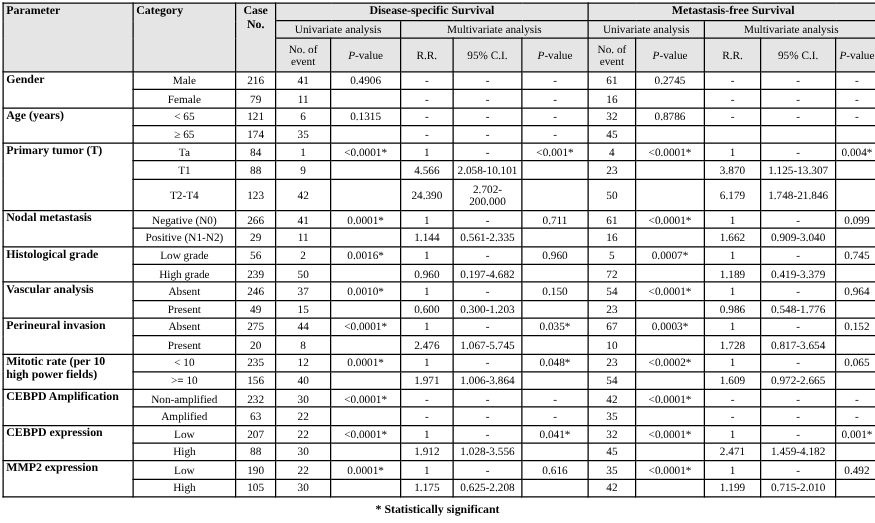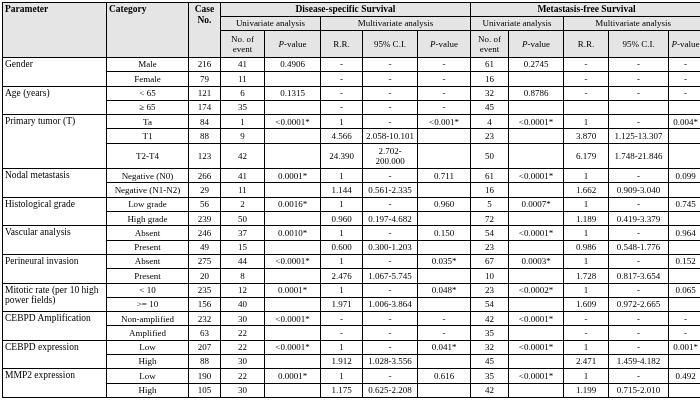--- a/index.html
+++ b/index.html
@@ -46,21 +46,21 @@
   th.group {
     font-weight: bold;
     font-size: 9.5px;
     vertical-align: middle;
   }
   .p-ital { font-style: italic; }
   tr.hr1 { height: 14px; }
   tr.hr2 { height: 14px; }
   tr.hr3 { height: 27px; }
   td.param {
-    font-weight: normal;
+    font-weight: bold;
     vertical-align: top;
     text-align: left;
     font-size: 9.5px;
   }
   td.cat { text-align: center; }
   td.num { text-align: center; }
   td.sig { font-weight: normal; }
   .footnote {
     height: 19px;
     display: flex;
@@ -228,21 +228,21 @@
           <td class="num">1</td>
           <td class="num">-</td>
           <td class="num">0.711</td>
           <td class="num">61</td>
           <td class="num sig">&lt;0.0001*</td>
           <td class="num">1</td>
           <td class="num">-</td>
           <td class="num">0.099</td>
         </tr>
         <tr>
-          <td class="cat">Negative (N1-N2)</td>
+          <td class="cat">Positive (N1-N2)</td>
           <td class="num">29</td>
           <td class="num">11</td>
           <td class="num"></td>
           <td class="num">1.144</td>
           <td class="num">0.561-2.335</td>
           <td class="num"></td>
           <td class="num">16</td>
           <td class="num"></td>
           <td class="num">1.662</td>
           <td class="num">0.909-3.040</td>
@@ -446,13 +446,14 @@
           <td class="num">0.625-2.208</td>
           <td class="num"></td>
           <td class="num">42</td>
           <td class="num"></td>
           <td class="num">1.199</td>
           <td class="num">0.715-2.010</td>
           <td class="num"></td>
         </tr>
       </tbody>
   </table>
+  <div class="footnote">* Statistically significant</div>
 </div>
 
 </body></html>

